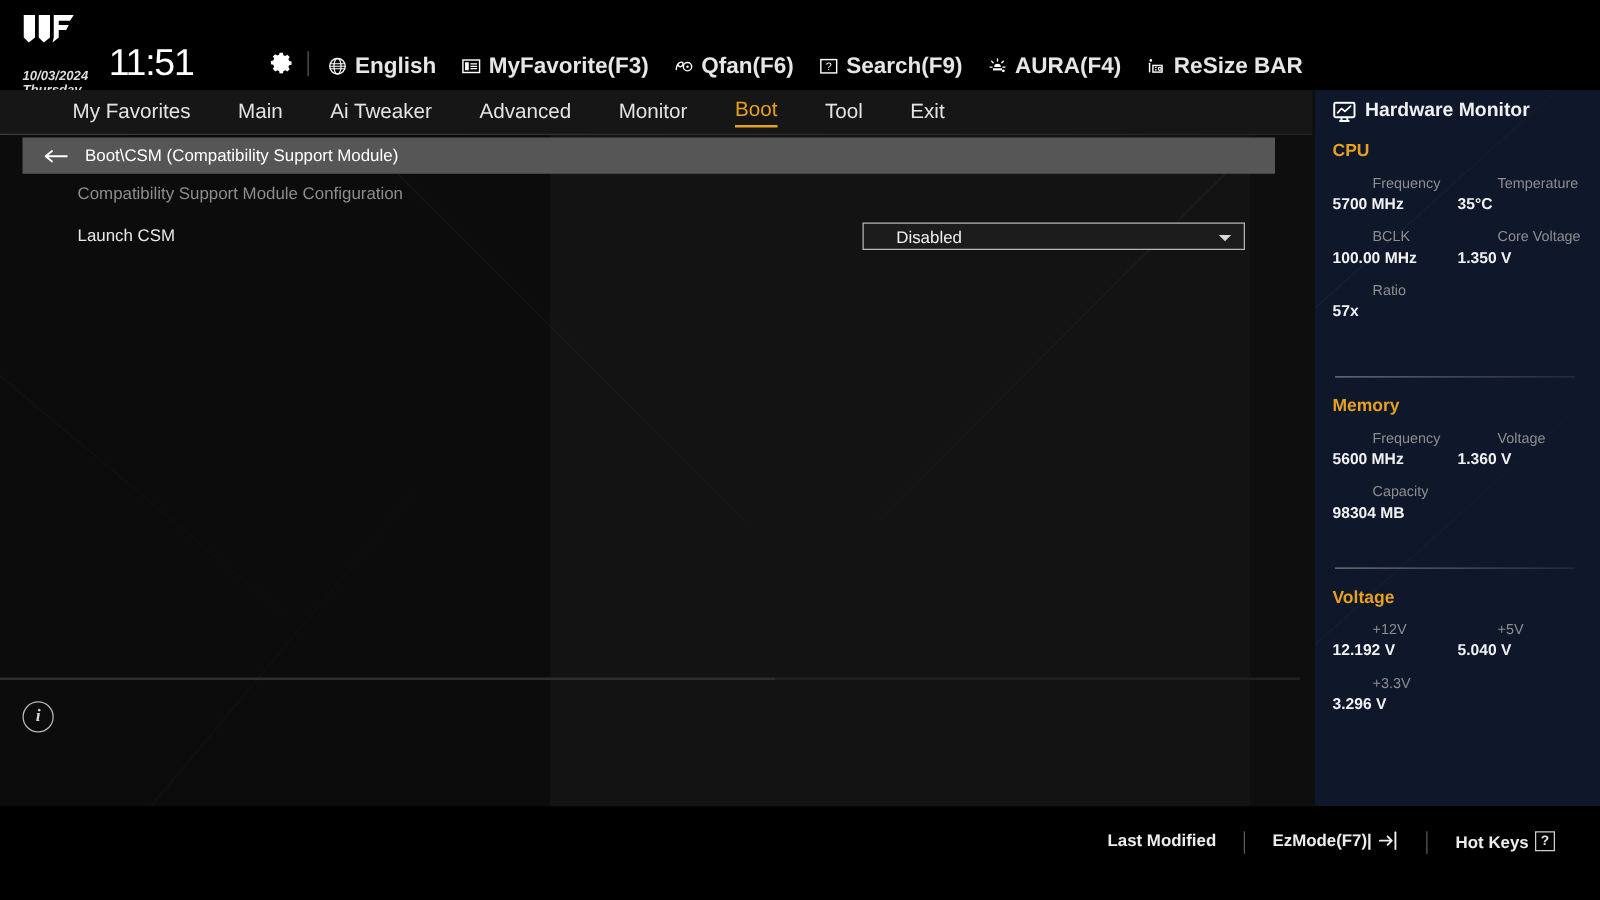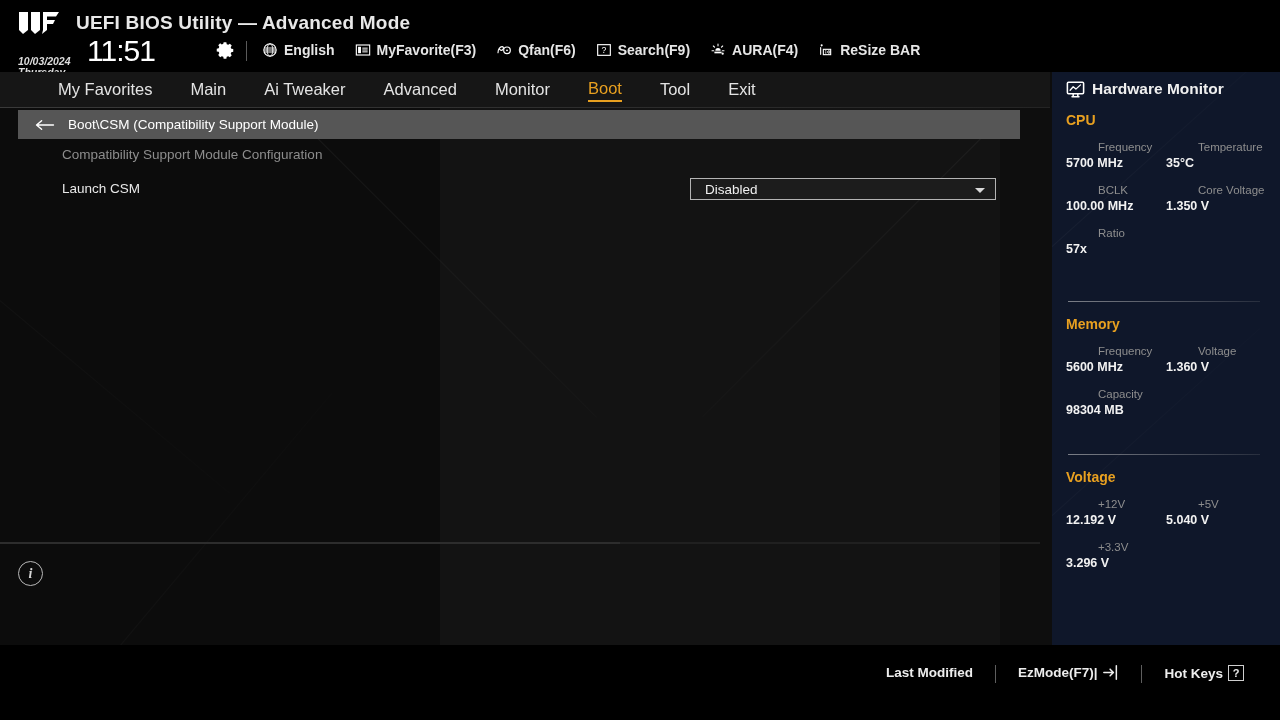--- a/index.html
+++ b/index.html
@@ -41,21 +41,21 @@
   .date-block div { font-size:10.5px; color:#dcdcdc; font-weight:bold; }
   .clock {
     position:absolute; left:87px; top:34px;
     font-size:30px; color:#fff; font-weight:400; letter-spacing:-1px;
   }
   .gear { position:absolute; left:216px; top:41px; width:18px; height:18px; }
   .vsep { position:absolute; top:41px; width:1px; height:20px; background:#5a5a5a; }
 
   .toolbar { position:absolute; left:262px; top:42px; display:flex; align-items:center; gap:20px; }
   .tb-item { display:flex; align-items:center; gap:6px; cursor:pointer; }
-  .tb-item span.lbl { font-size:14px; color:#e6e6e6; font-weight:bold; white-space:nowrap; }
+  .tb-item span.lbl { font-size:18px; color:#e6e6e6; font-weight:bold; white-space:nowrap; }
   .tb-ico { width:16px; height:16px; flex:0 0 auto; display:block; }
 
   
   .navbar {
     position:absolute; left:0; top:72px; width:1050px; height:36px;
     background:#161616; z-index:5;
   }
   .navbar:after {
     content:""; position:absolute; left:0; bottom:0; width:1050px; height:1px;
     background:linear-gradient(to right, #3a3a3a, #242424);
@@ -81,21 +81,21 @@
     position:absolute; left:62px; top:8px;
     font-size:13.5px; color:#8d8d8d;
   }
   .row { position:absolute; left:62px; top:39px; width:936px; height:26px; }
   .row-label { position:absolute; left:0; top:3px; font-size:13.5px; color:#e8e8e8; }
   .dropdown {
     position:absolute; left:628px; top:0px; width:306px; height:22px;
     background:#1c1c1c; border:1px solid #b4b4b4;
     display:flex; align-items:center; cursor:pointer;
   }
-  .dropdown .dd-val { font-size:13.5px; color:#f0f0f0; margin-left:14px; }
+  .dropdown .dd-val { font-size:13.5px; color:#f0f0f0; margin-left:26px; }
   .dd-arrow {
     position:absolute; right:10px; top:9px;
     width:0; height:0; border-left:5px solid transparent; border-right:5px solid transparent;
     border-top:5px solid #d8d8d8;
   }
 
   .content-sep {
     position:absolute; left:0; top:403px; width:1040px; height:2px;
     background:linear-gradient(to right, #2d2d2d 0 620px, #202020 620px 1040px);
   }
@@ -154,21 +154,20 @@
   <div class="diag" style="left:0px;top:300px;width:300px;transform:rotate(40deg);opacity:.5;"></div>
   <div class="diag" style="left:120px;top:645px;width:330px;transform:rotate(-50deg);opacity:.5;"></div>
 
   <div class="header">
     <svg class="tuf-logo" viewBox="0 0 100 52">
       <path fill="#ffffff" d="M6,4 L24,4 L24,40 L14,48 L6,40 Z"></path>
       <path fill="#ffffff" d="M30,4 L48,4 L48,40 L38,48 L30,40 Z"></path>
       <path fill="#ffffff" d="M54,4 L86,4 L80,13 L62,13 L62,20 L78,20 L74,28 L62,28 L62,40 L52,48 L54,40 Z"></path>
     </svg>
 
-    <div class="title">UEFI BIOS Utility — Advanced Mode</div>
 
     <div class="date-block">
       <div>10/03/2024</div>
       <div>Thursday</div>
     </div>
 
     <div class="clock">11:51</div>
 
     <svg class="gear" viewBox="0 0 24 24">
       <path fill="#ffffff" d="M12 8.2a3.8 3.8 0 100 7.6 3.8 3.8 0 000-7.6zm0 2.2a1.6 1.6 0 110 3.2 1.6 1.6 0 010-3.2z"></path>

